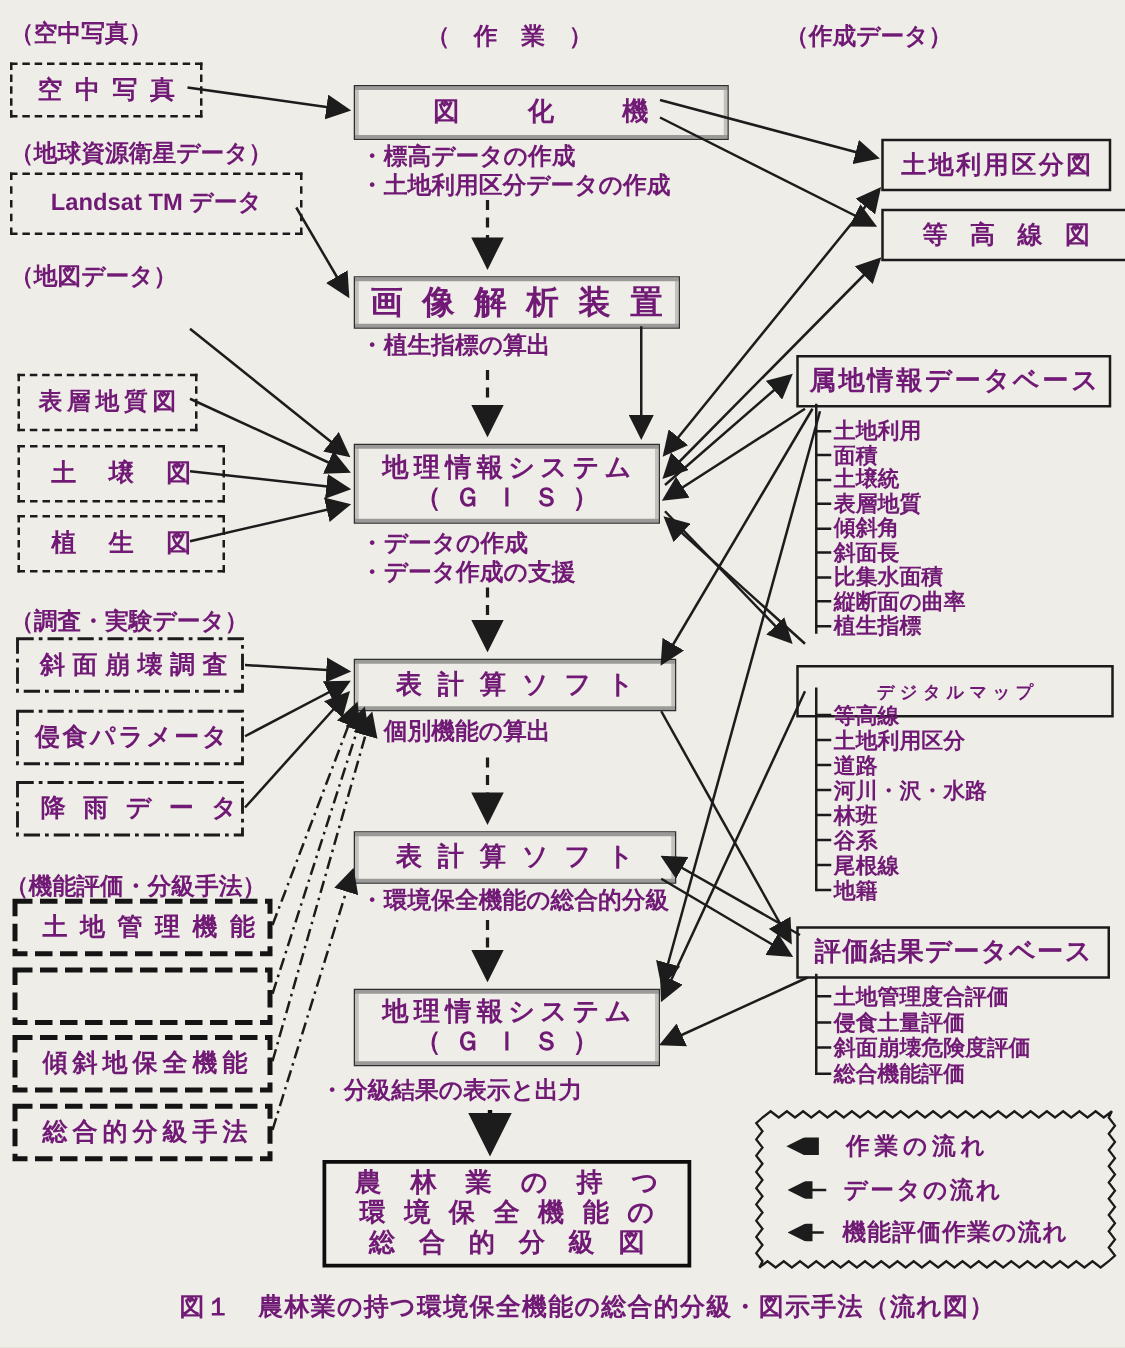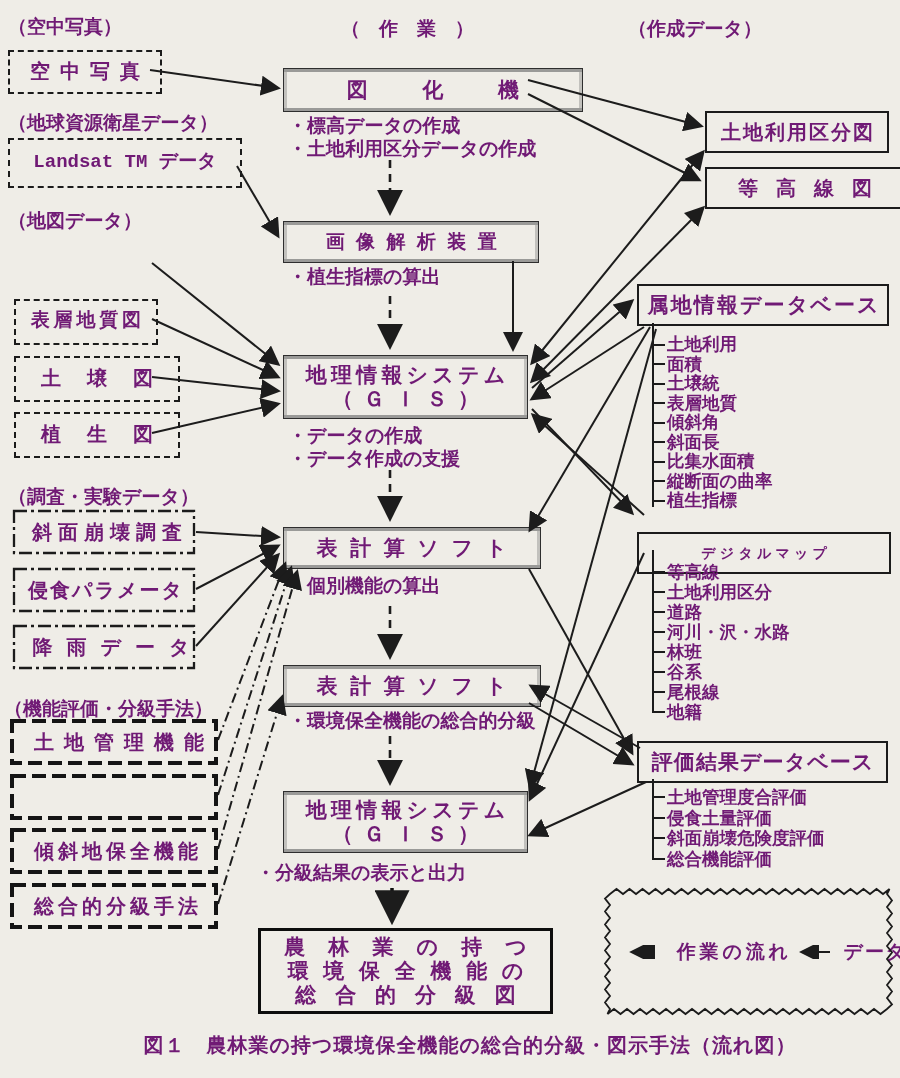--- a/index.html
+++ b/index.html
@@ -1,21 +1,21 @@
 <!DOCTYPE html>
 <html><head>
 <meta charset="utf-8">
 <style>
   html,body{margin:0;padding:0;background:#d8d6d0;}
   .stage{position:relative;width:900px;height:1078px;background:#efede7;overflow:hidden;
          font-family:"Liberation Sans","DejaVu Sans",sans-serif;color:#701a75;padding-left:40px;}
   .lbl{position:absolute;font-size:19px;font-weight:700;white-space:nowrap;}
   .box{position:absolute;display:flex;align-items:center;justify-content:center;
        font-size:20px;font-weight:700;white-space:nowrap;line-height:1.15;z-index:2;}
-  .bd{border:2.5px dashed #1b1b1b;background:#efede7;font-family:Liberation Mono, monospace;}          
+  .bd{border:2.5px dashed #1b1b1b;background:#efede7;}          
   .bn{background:transparent;}                                   
   .bs{border:2.2px solid #1b1b1b;background:#efede7;}            
   .bdd{border:1.8px solid #2e2e2e;background:#efede7;            
        box-shadow:inset 0 3px 0 #9a9a98, inset 0 -3px 0 #9a9a98, inset 3px 0 0 #c2c1bd, inset -3px 0 0 #c2c1bd;}
   .bf{border:3.5px solid #0d0d0d;background:#efede7;flex-direction:column;font-size:21px;}
   .blt{position:absolute;font-size:19px;font-weight:700;line-height:23px;white-space:nowrap;z-index:2;}
   .tree{position:absolute;font-size:17.5px;font-weight:700;white-space:nowrap;z-index:2;}
   .tree ul{list-style:none;margin:0;padding:0 0 0 15px;position:relative;}
   .tree ul::before{content:"";position:absolute;left:0;width:2px;background:#1b1b1b;}
   .tree li{position:relative;}
@@ -40,21 +40,21 @@
   .sp26{letter-spacing:2.6em;padding-left:2.6em}
   .arrows{position:absolute;left:0;top:0;z-index:3;pointer-events:none;}
   .df{stroke:#1c1c1c;stroke-width:2;fill:none;}
   .wf{stroke:#1c1c1c;stroke-width:2.6;fill:none;stroke-dasharray:8 6;}
   .ff{stroke:#1c1c1c;stroke-width:2;fill:none;stroke-dasharray:10 4 2 4;}
   .bfa{stroke:#0d0d0d;stroke-width:3.5;fill:none;}
   .rdd{stroke:#1b1b1b;stroke-width:2.3;fill:none;stroke-dasharray:13 4 3 4;}
   .rbd{stroke:#141414;stroke-width:4;fill:none;stroke-dasharray:14 6;}
   .zz{stroke:#1b1b1b;stroke-width:1.8;fill:none;}
   .legend{position:absolute;left:607px;top:891px;width:283px;height:121px;z-index:2;
-          display:flex;flex-direction:row;justify-content:space-evenly;padding:4px 0 4px 16px;box-sizing:border-box;}
+          display:flex;flex-direction:column;justify-content:space-evenly;padding:4px 0 4px 16px;box-sizing:border-box;}
   .leg-row{display:flex;align-items:center;gap:8px;font-size:19px;font-weight:700;white-space:nowrap;}
   .caption{position:absolute;left:0;top:1032px;width:100%;text-align:center;font-size:20px;font-weight:700;
            letter-spacing:.05em;white-space:nowrap;z-index:2;}
 </style>
 </head>
 <body>
 
 <div class="stage">
 
   <div class="lbl" style="left:8px;top:14px">（空中写真）</div>
@@ -76,21 +76,21 @@
   <div class="box bn sp7" style="left:14px;top:626px;width:180px;height:42px">降雨データ</div>
 
   <div class="box bn sp5" style="left:12px;top:721px;width:204px;height:42px">土地管理機能</div>
   <div class="box bn sp2" style="left:12px;top:830px;width:204px;height:42px">傾斜地保全機能</div>
   <div class="box bn sp2" style="left:12px;top:885px;width:204px;height:42px">総合的分級手法</div>
 
   <div class="box bdd sp26" style="left:283px;top:68px;width:243px;height:42px;font-size:21px">図化機</div>
   <div class="blt" style="left:288px;top:137px">・土地利用区分データの作成</div>
   <div class="blt" style="left:288px;top:114px">・標高データの作成</div>
 
-  <div class="box bdd sp6" style="left:283px;top:221px;width:243px;height:40px;font-size:19px">画像解析装置</div>
+  <div class="box bdd sp6" style="left:283px;top:221px;width:243px;height:40px;font-size:26px">画像解析装置</div>
   <div class="blt" style="left:288px;top:265px">・植生指標の算出</div>
 
   <div class="box bdd" style="left:283px;top:355px;width:243px;height:62px;flex-direction:column;font-size:21px">
     <div class="sp2">地理情報システム</div>
     <div class="sp5">（ＧＩＳ）</div>
   </div>
   <div class="blt" style="left:288px;top:424px">・データの作成</div>
   <div class="blt" style="left:288px;top:447px">・データ作成の支援</div>
 
   <div class="box bdd sp6" style="left:283px;top:527px;width:243px;height:40px;font-size:21px">表計算ソフト</div>

